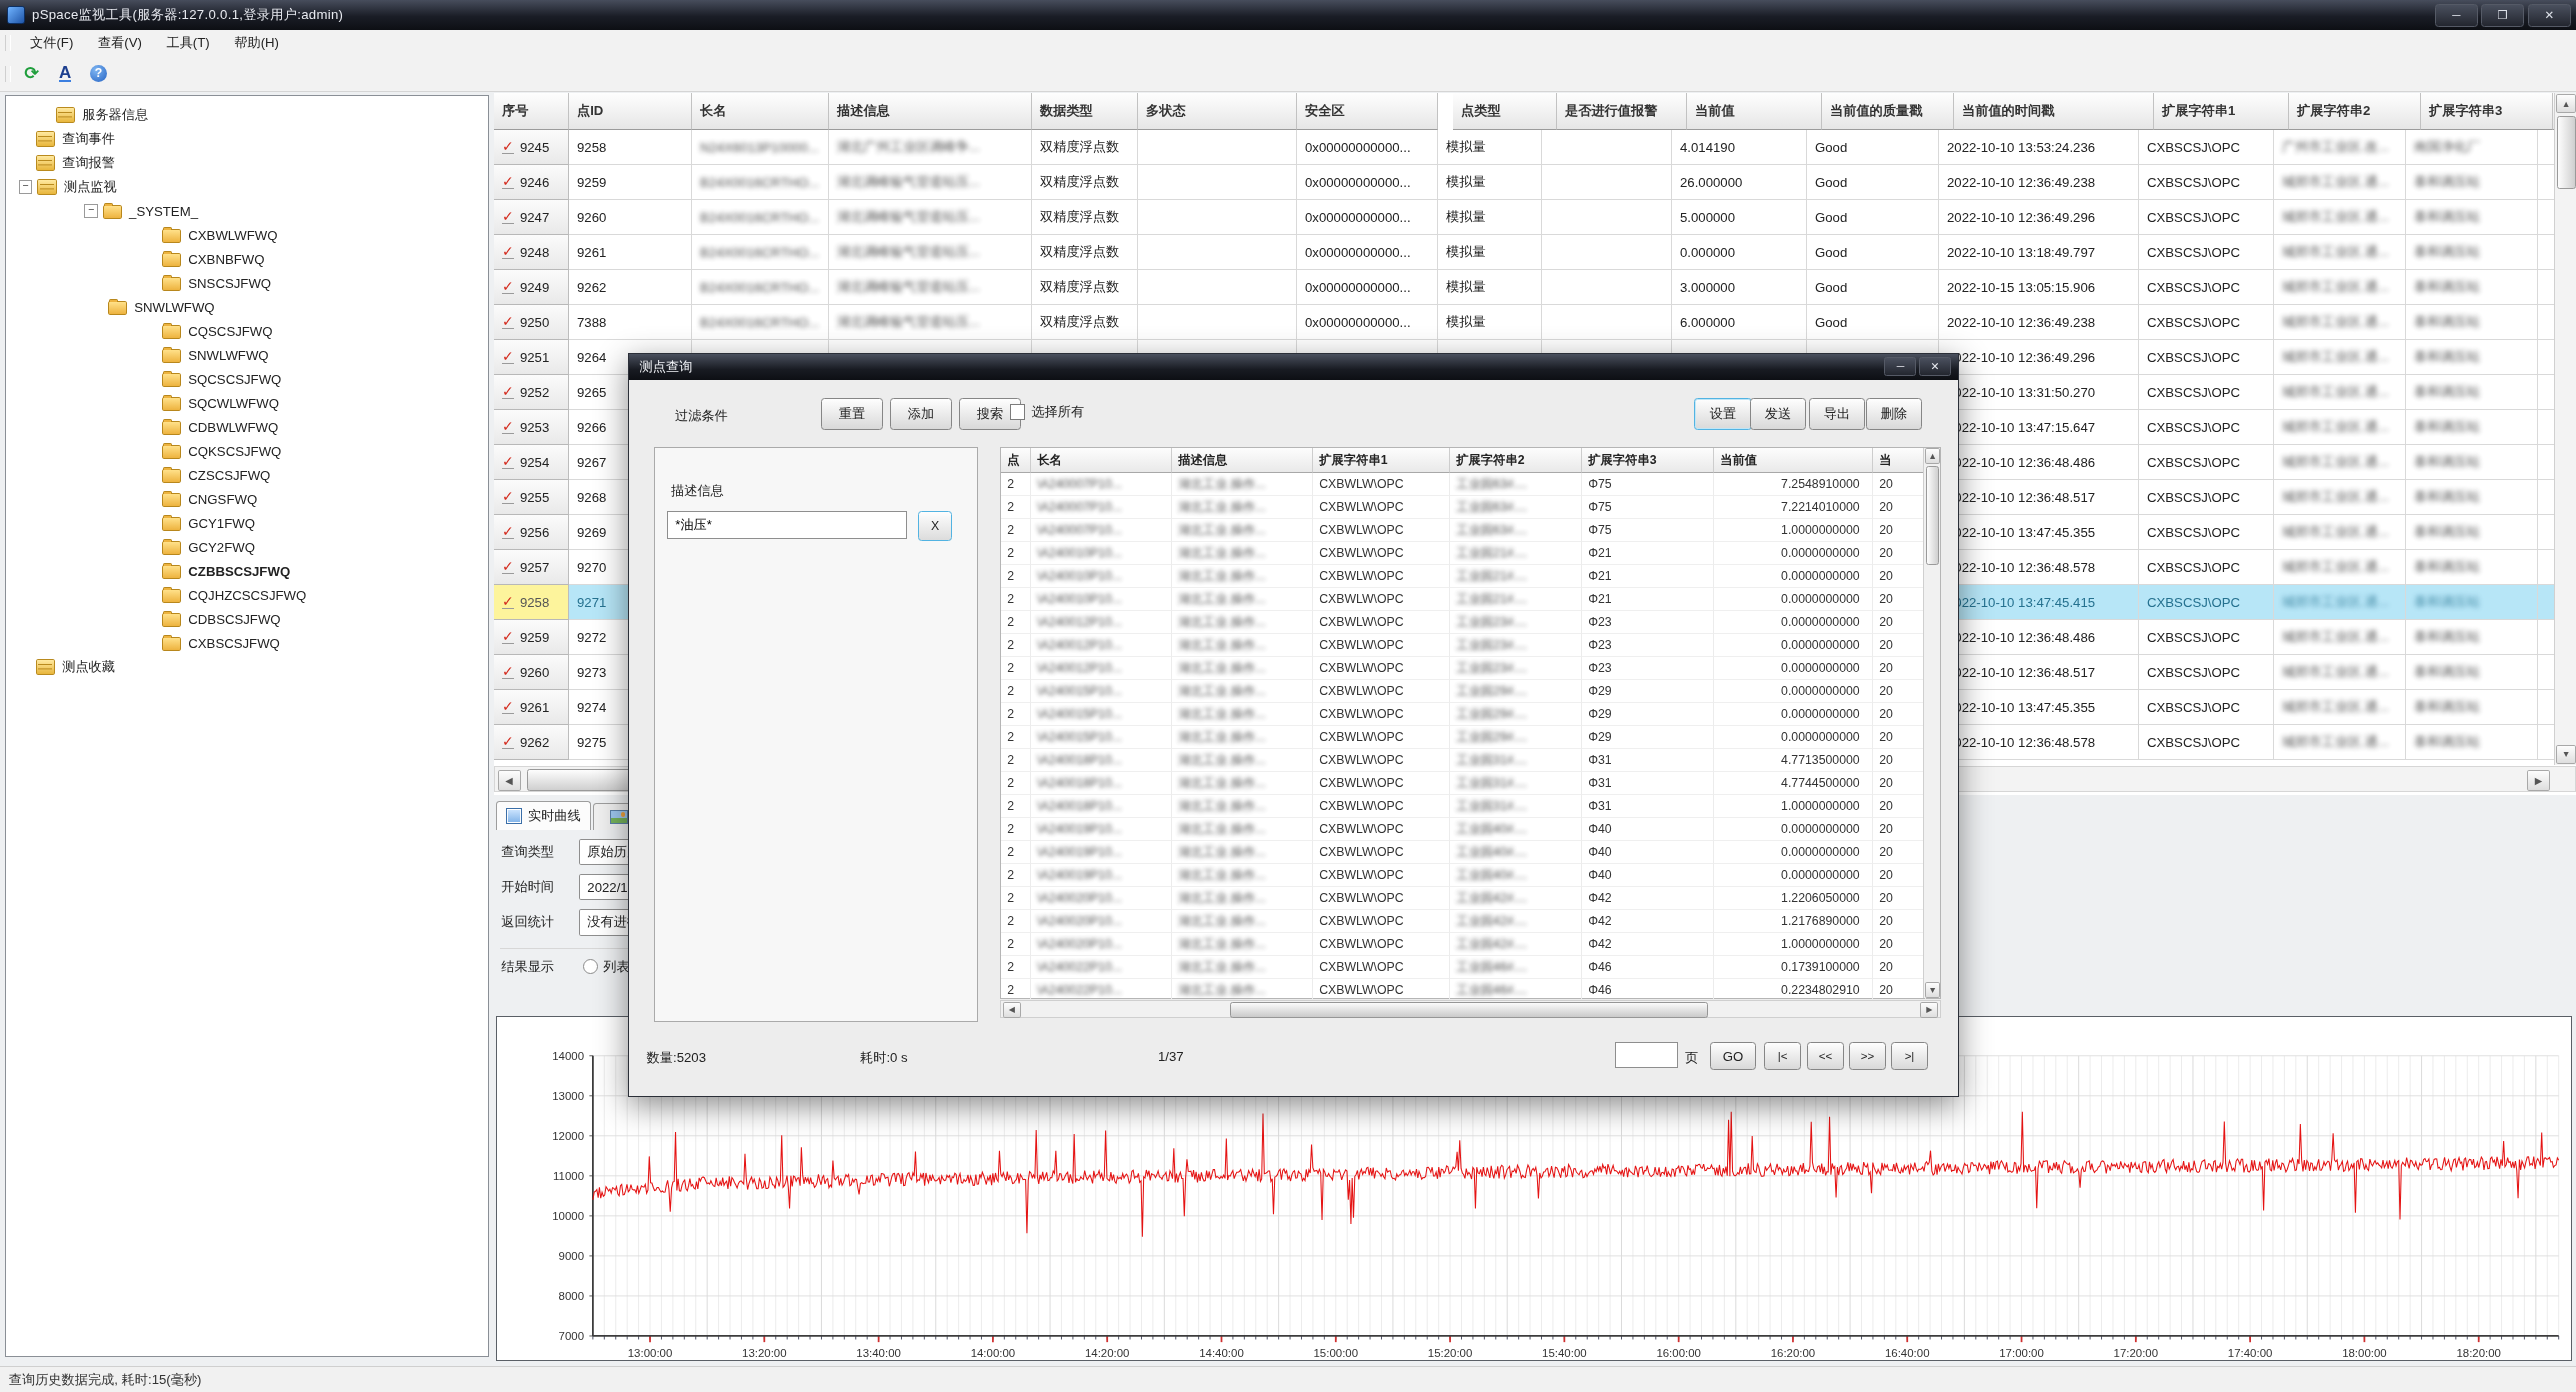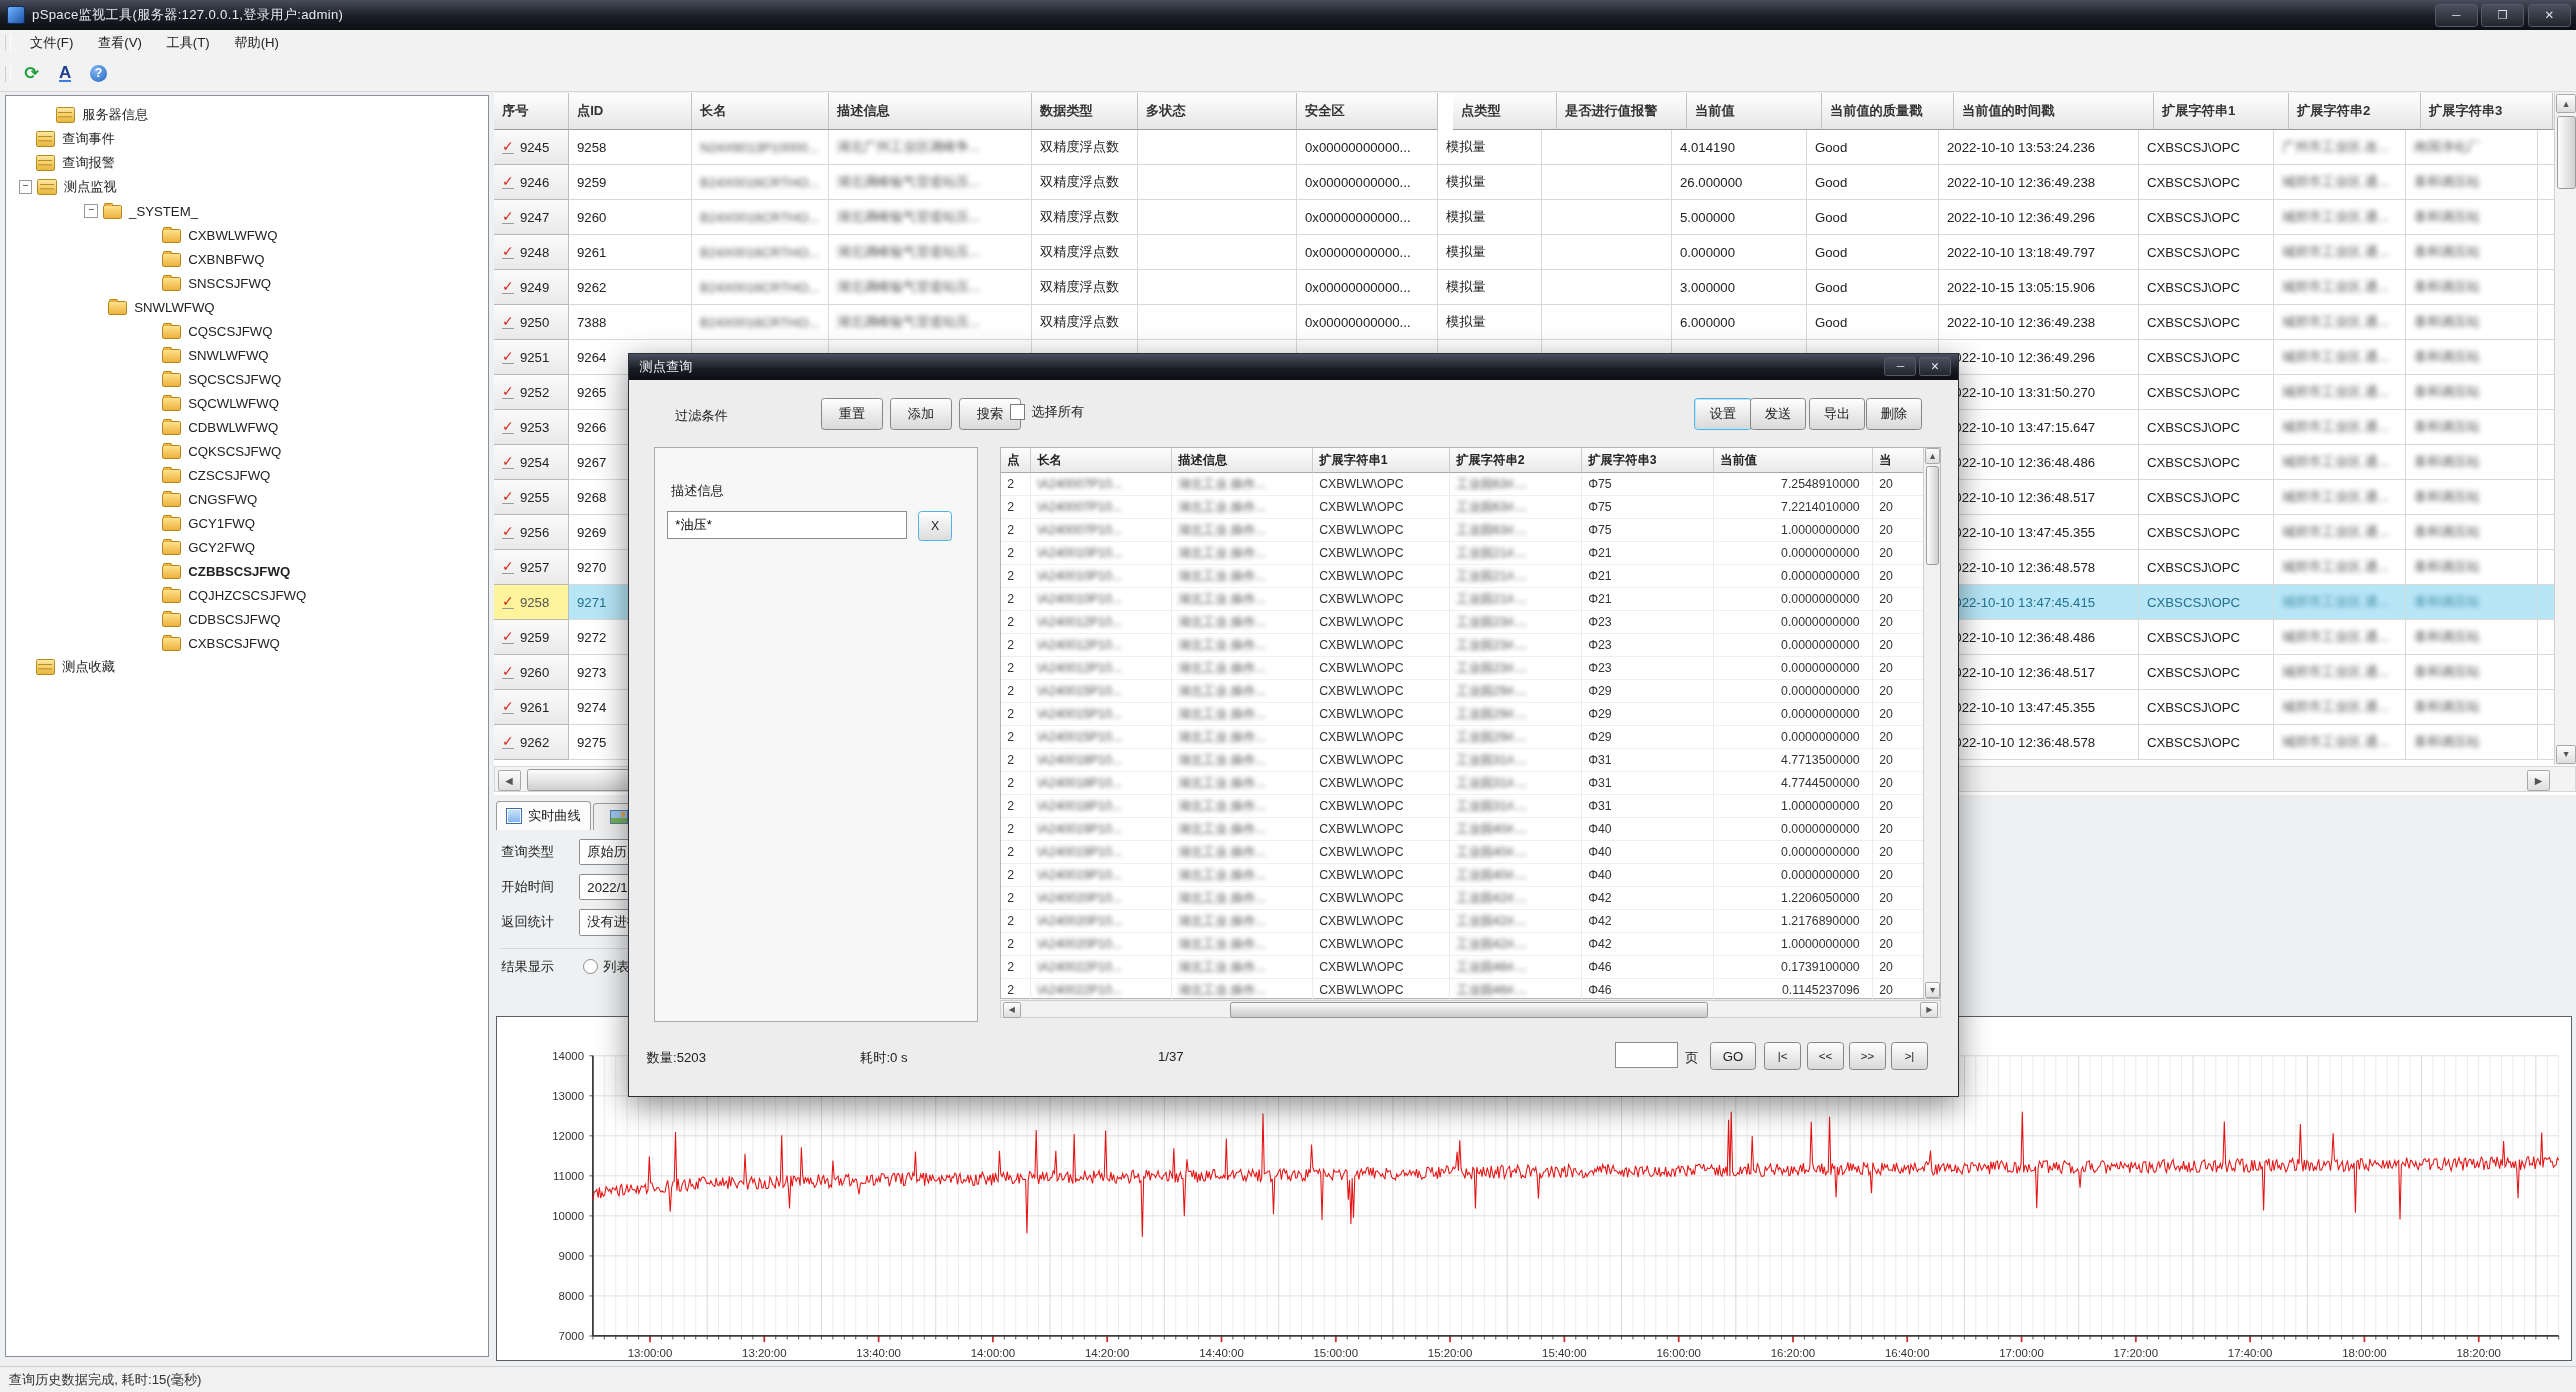--- a/index.html
+++ b/index.html
@@ -2331,21 +2331,21 @@
             <div class="dlg-td" style="width: 137px;">
               <span>CXBWLW\OPC</span>
             </div>
             <div class="dlg-td" style="width: 132px;">
               <span class="blurred-soft">工业园46#....</span>
             </div>
             <div class="dlg-td" style="width: 132px;">
               <span>Φ46</span>
             </div>
             <div class="dlg-td num" style="width: 159px;">
-              <span>0.1145237096</span>
+              <span>0.2234802910</span>
             </div>
             <div class="dlg-td" style="width: 53px;">
               <span>20</span>
             </div>
           </div>
         </div>
       <div class="dlg-vscroll">
         <span class="sbtn" style="top:0;left:0.9px;width:13.2px;height:14px;">▲</span>
         <span class="vthumb" style="left:1.8px;top:17.6px;width:11.5px;height:97px;"></span>
         <span class="sbtn" style="bottom:0;left:0.9px;width:13.2px;height:14px;">▼</span>

